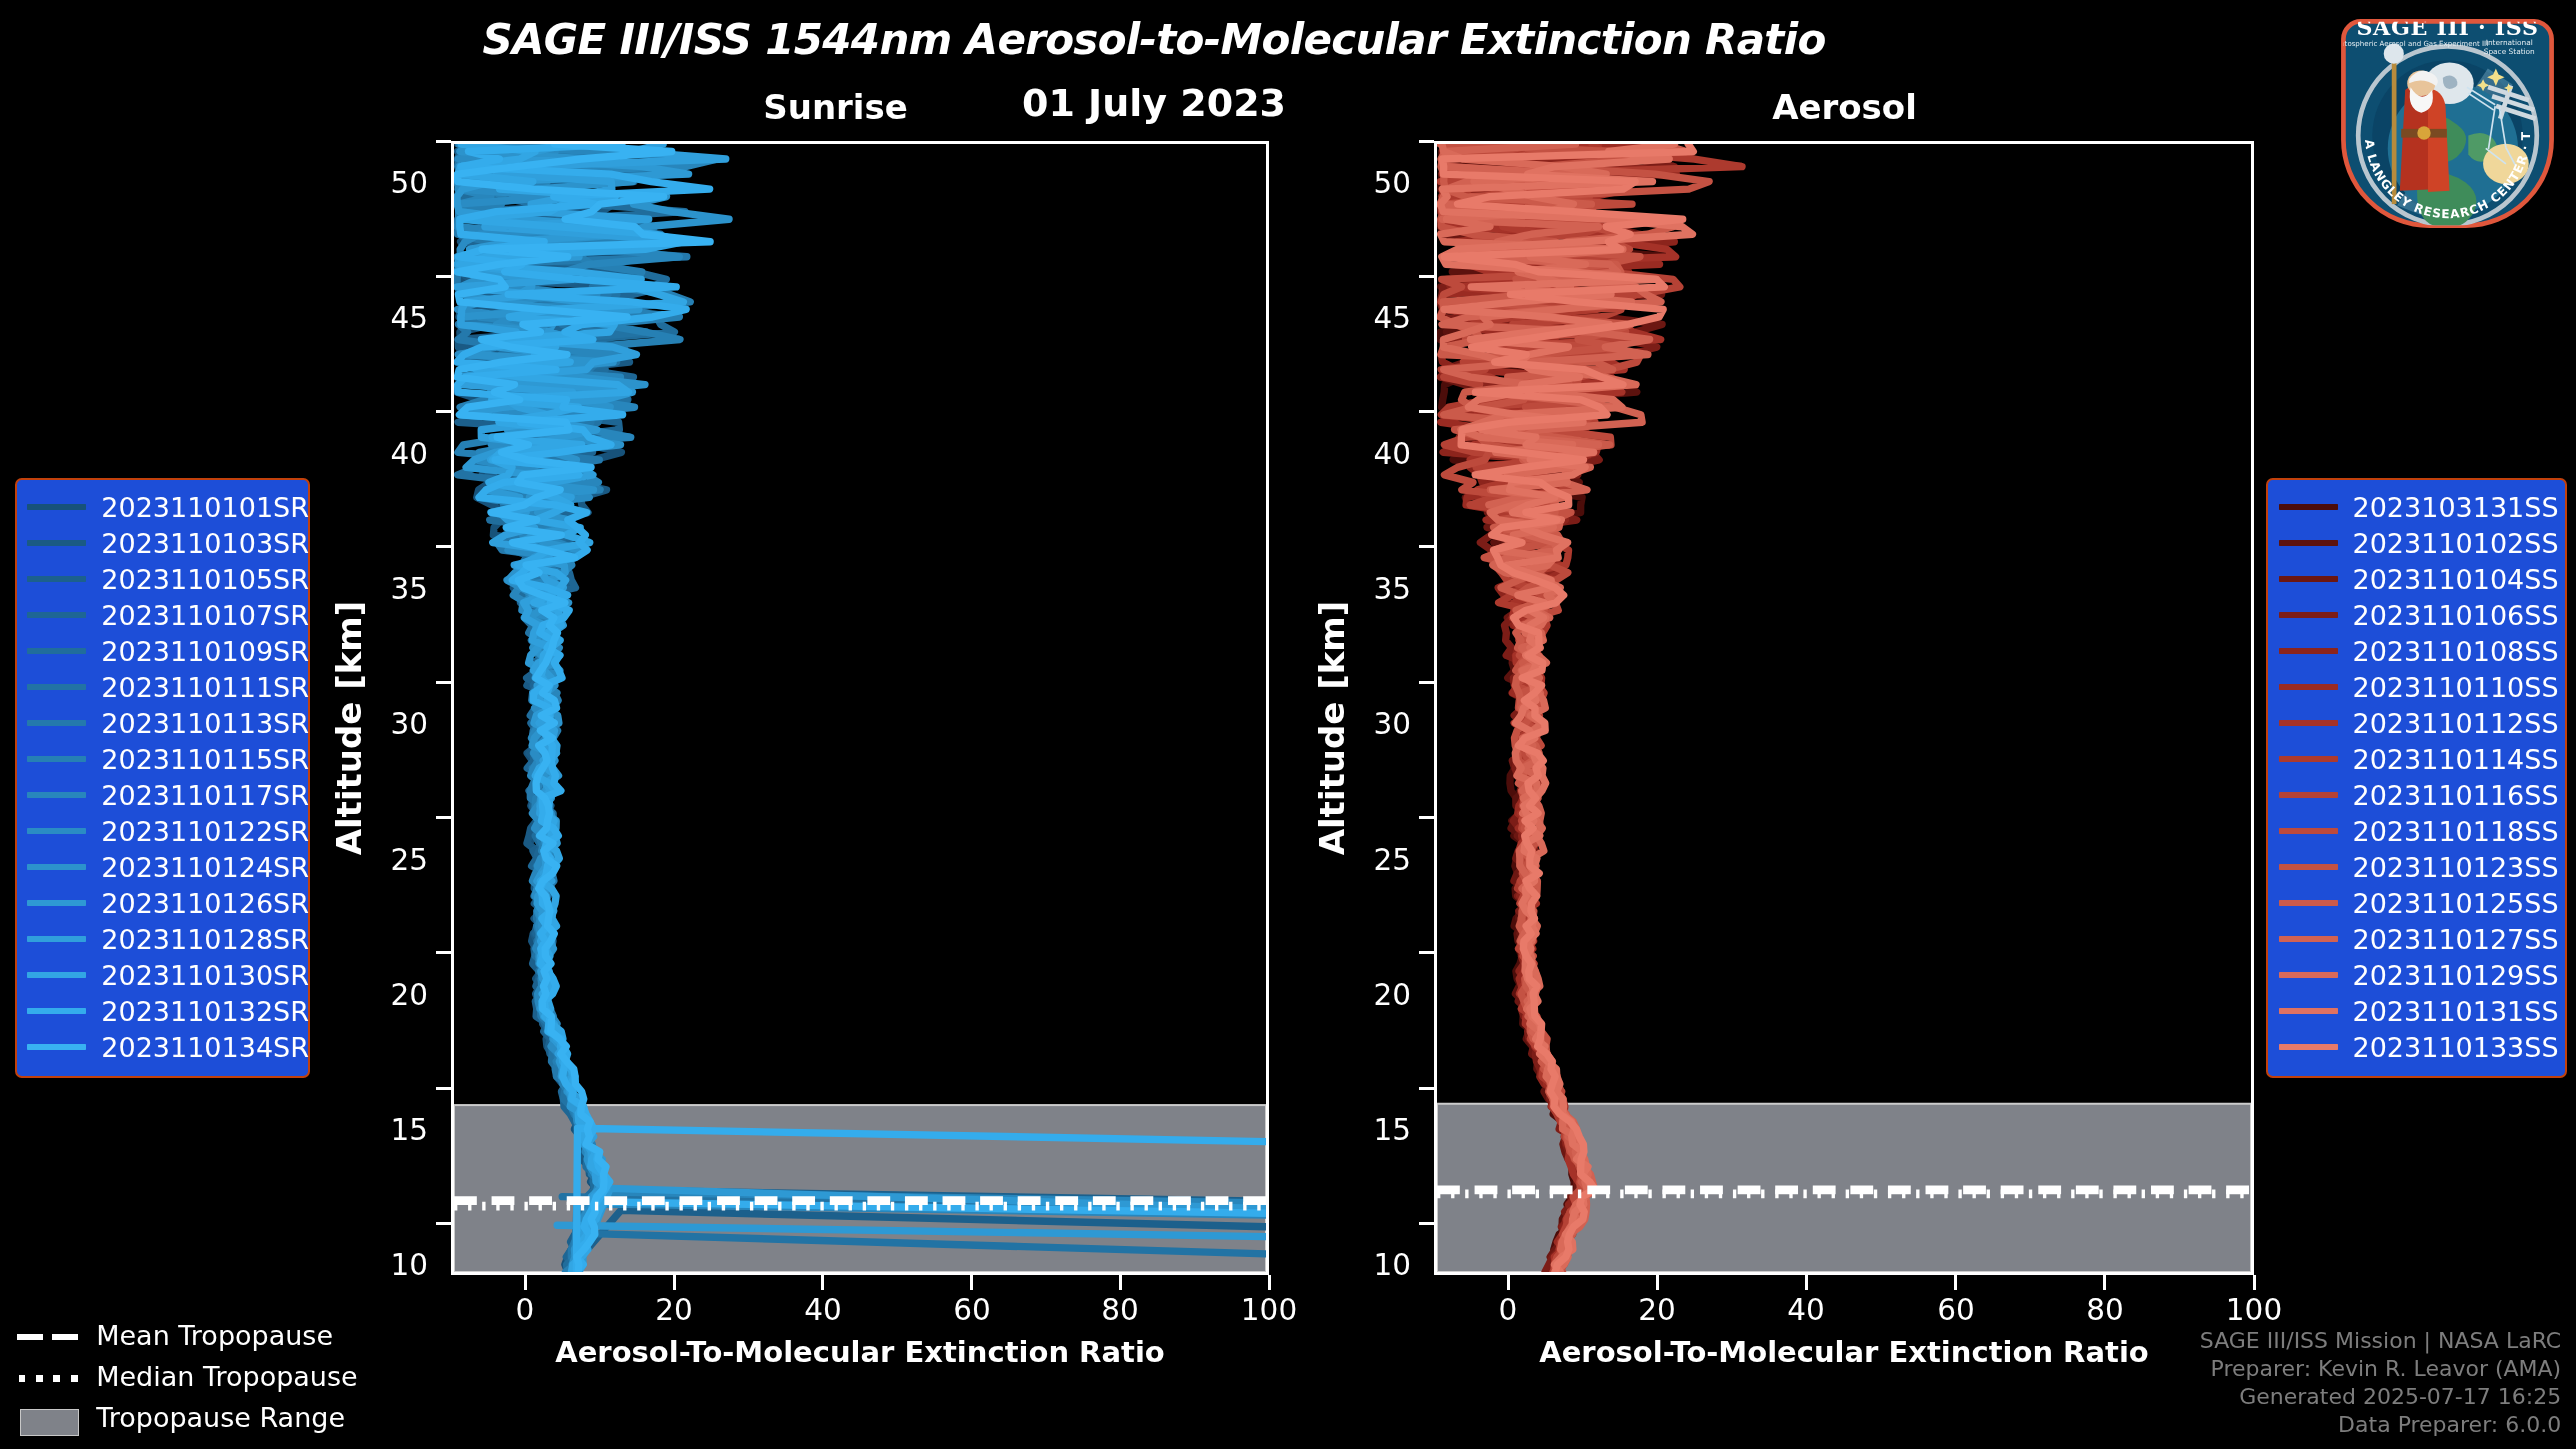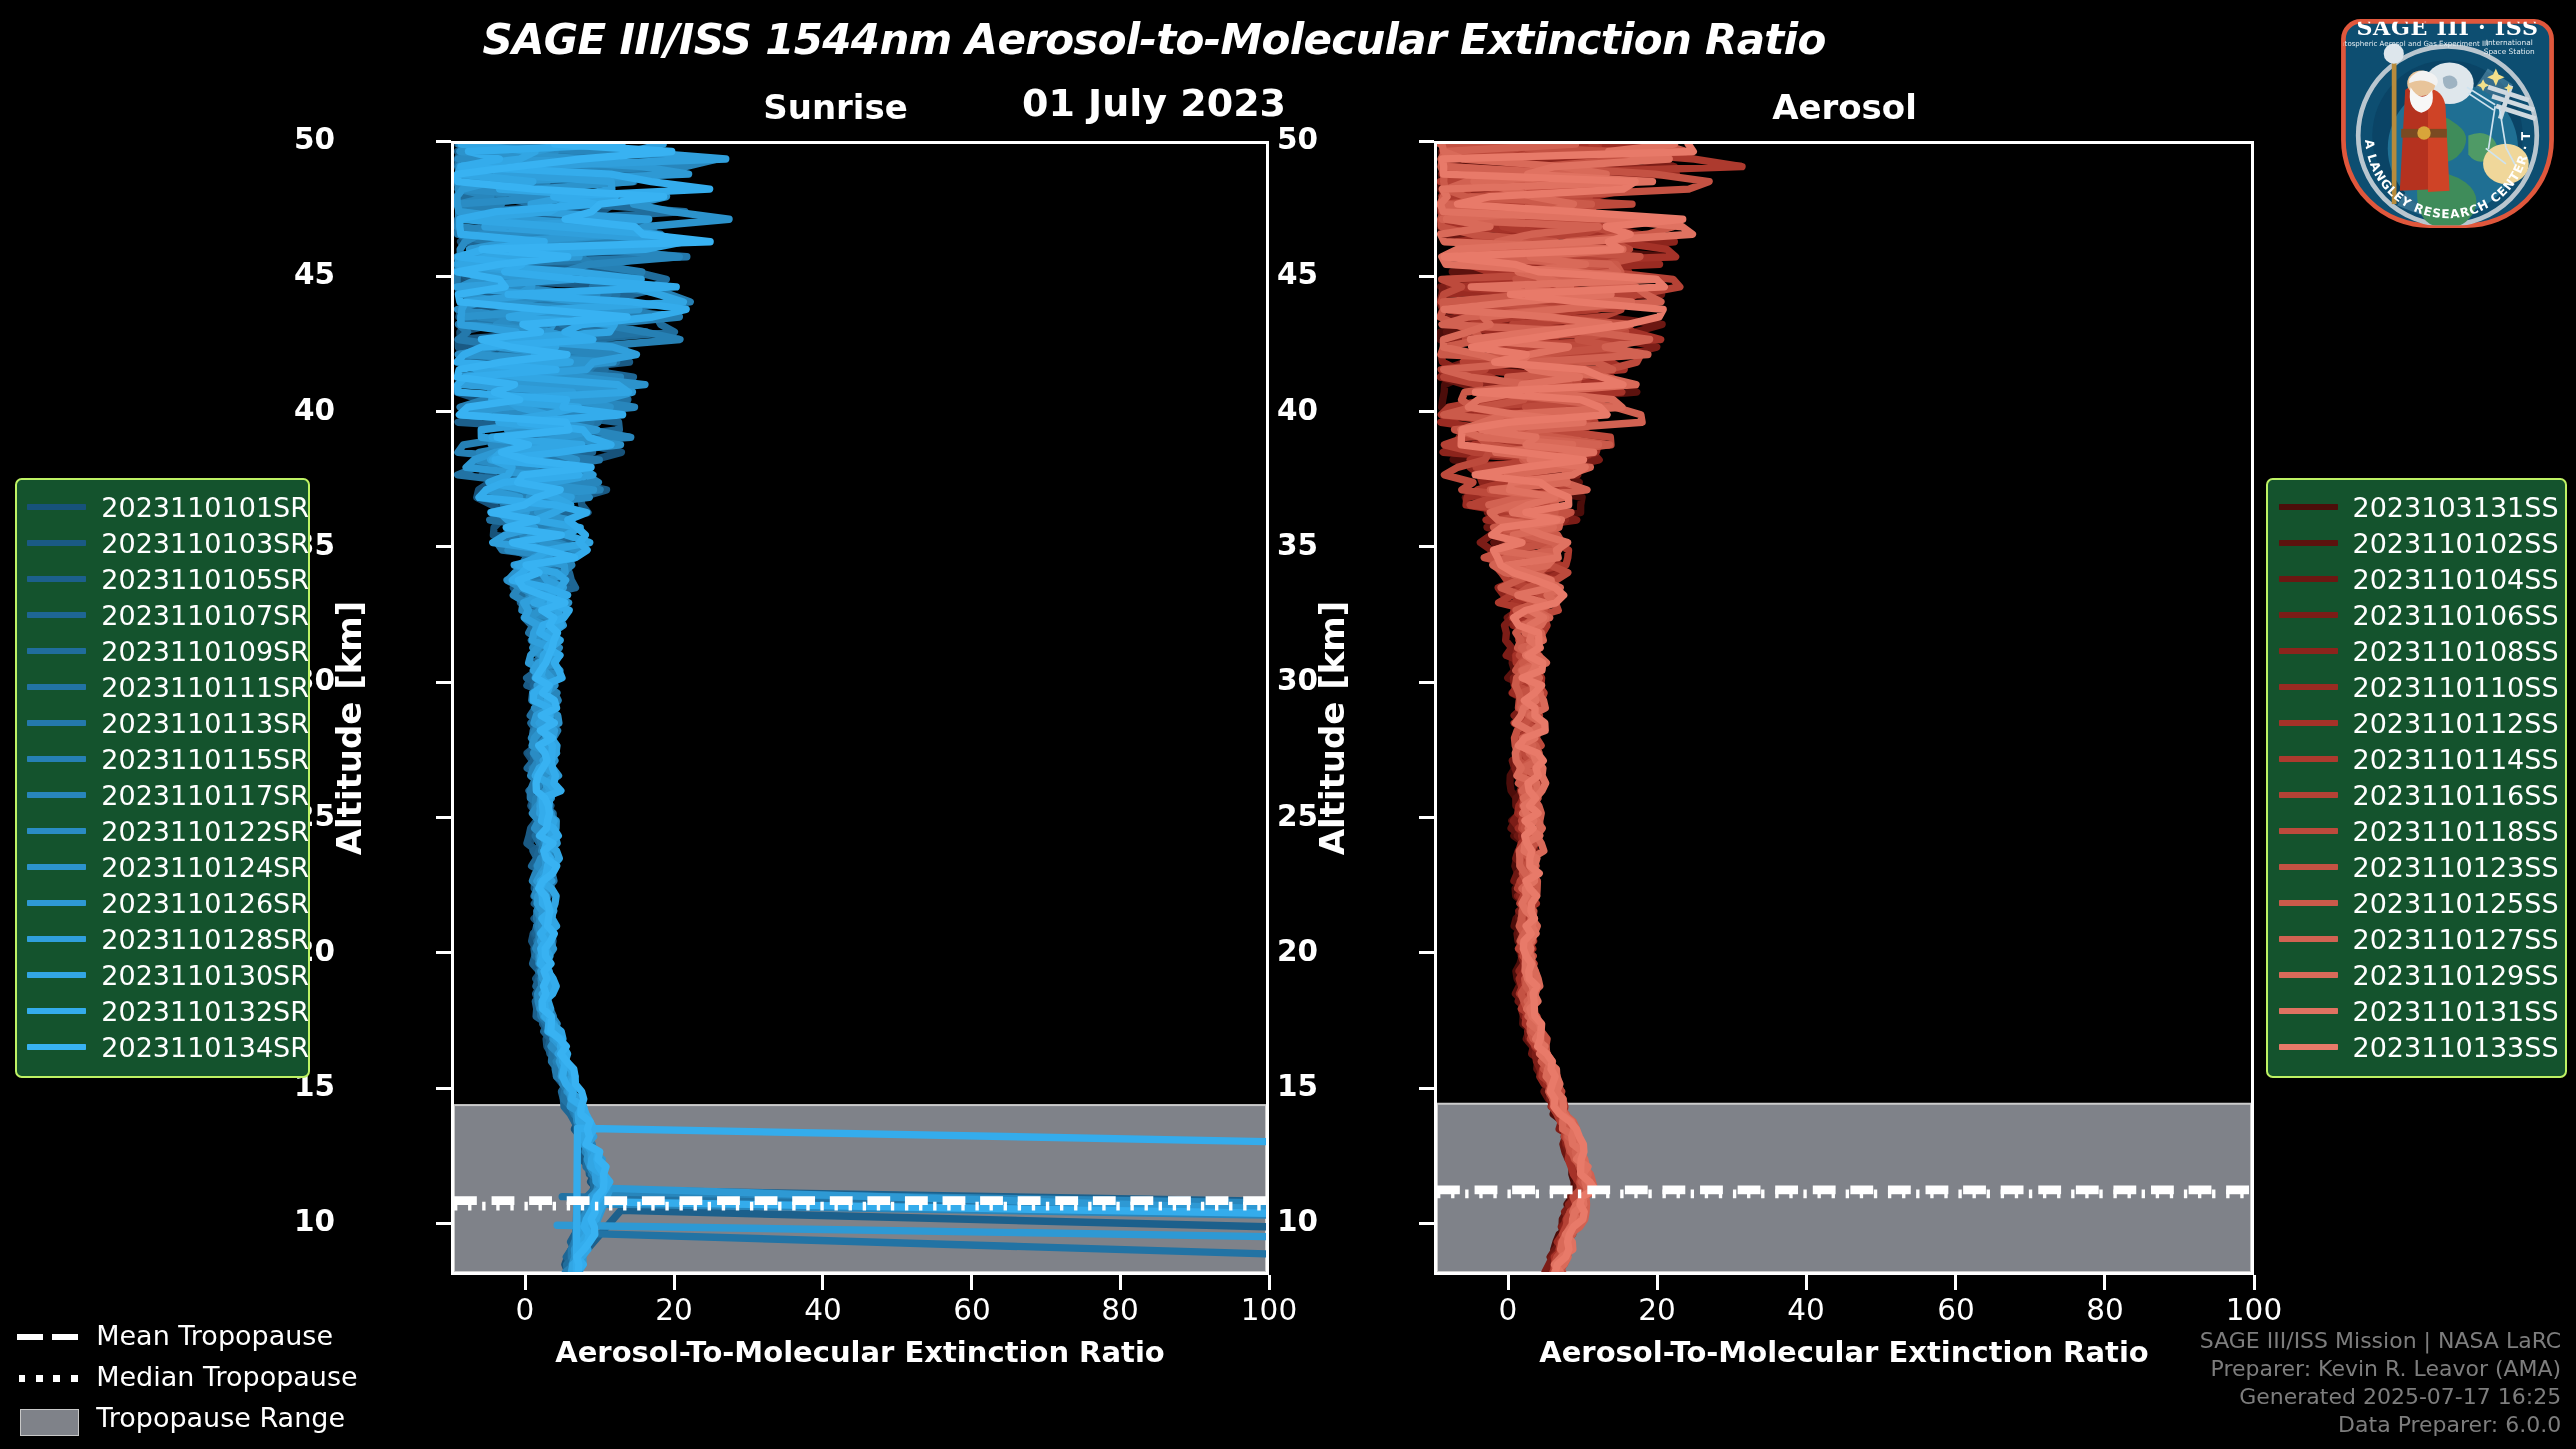--- a/index.html
+++ b/index.html
@@ -46,23 +46,24 @@
   #plot-sunrise { left:451px; width:818px; }
   #plot-sunset  { left:1434px; width:820px; }
 
   .plot-inner { position:absolute; inset:0; overflow:hidden; }
   .plot-inner svg { display:block; width:100%; height:100%; }
 
   
 
   
   .ytick-label {
-    position:absolute; 
-    font-size:29.5px; font-weight:700;
+    position:absolute; text-align:right;
+    font-size:29.5px; font-weight:400;
     width:134px;
+    margin-top:44px;
   }
   .ytick-mark {
     position:absolute; width:14.8px; height:3.4px; background:#fff;
   }
   .xtick-label {
     position:absolute; text-align:center;
     font-size:29.5px; font-weight:500;
     width:134px;
   }
   .xtick-mark {
@@ -81,23 +82,23 @@
     transform-origin:center center;
     transform:rotate(-90deg);
     white-space:nowrap; text-align:center; width:282px;
   }
   #ytitle-sunrise { left:208px; }
   #ytitle-sunset  { left:1191px; }
 
   
   .event-legend {
     position:absolute;
-    border:2px solid #bef264;
+    border:2px solid #c2410c;
     border-radius:6.7px;
-    background:#14532d;
+    background:#1d4ed8;
     padding:9.4px 10.7px 10.7px 10.7px;
   }
   #legend-sunrise { left:14.8px; top:478px; width:295px; }
   #legend-sunset  { left:2266px; top:478px; width:301px; }
   .legend-row {
     display:flex; align-items:center;
     height:36px;
   }
   .legend-swatch {
     width:59px; height:6px; border-radius:0.7px; flex:0 0 59px;

